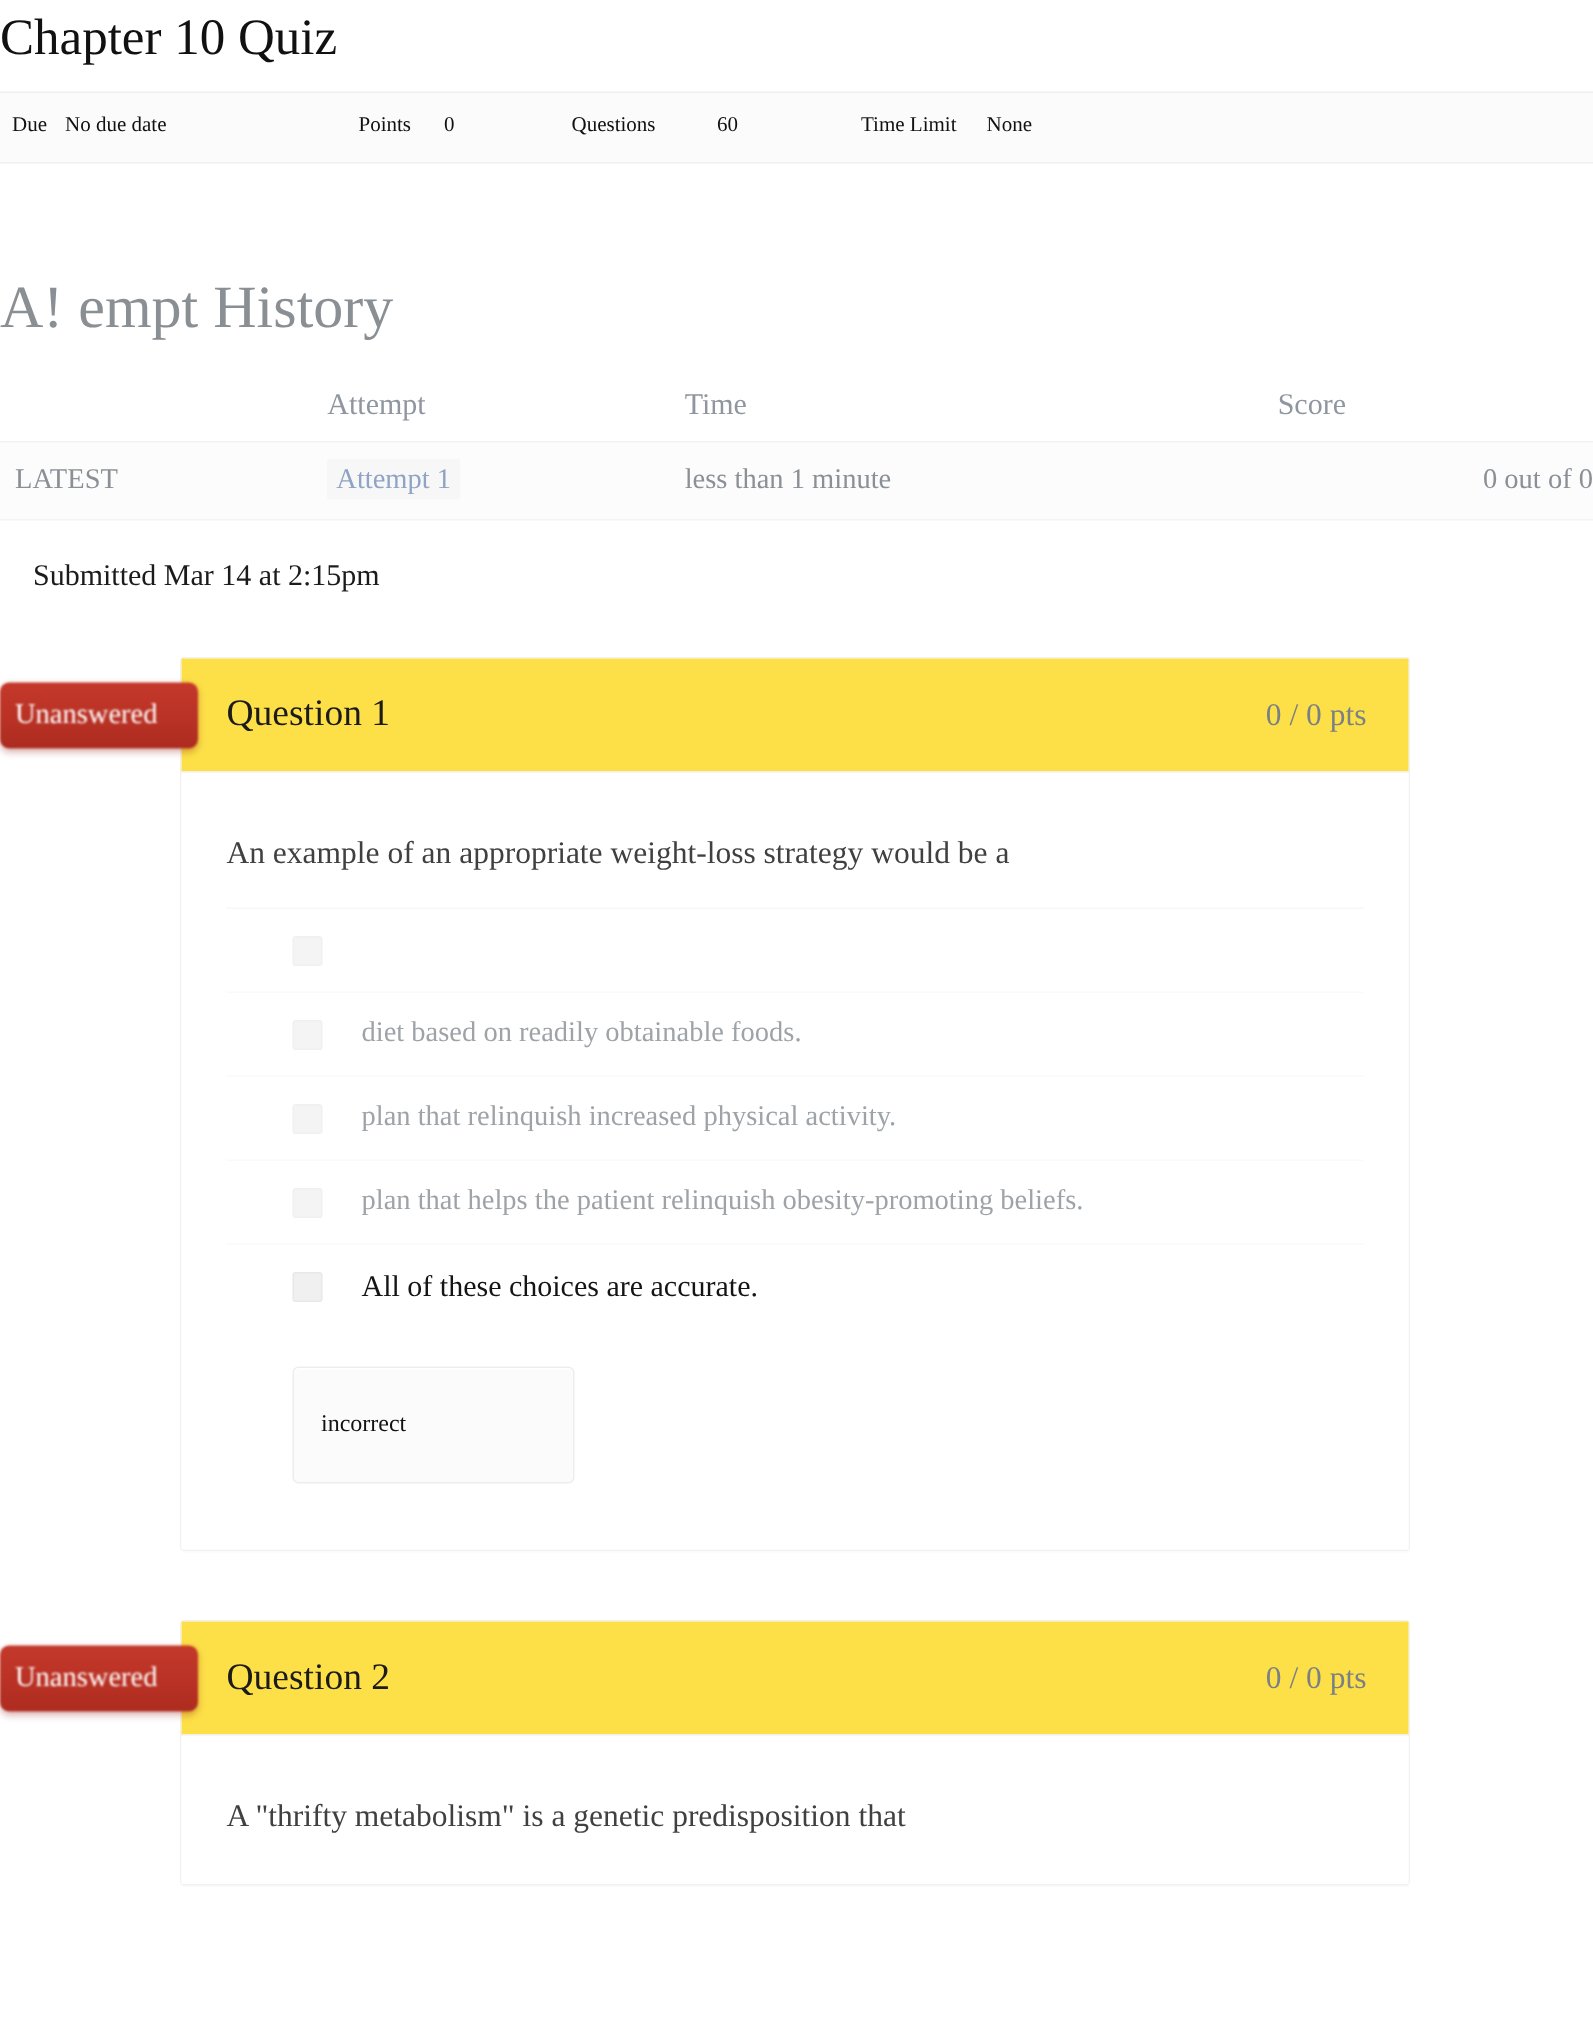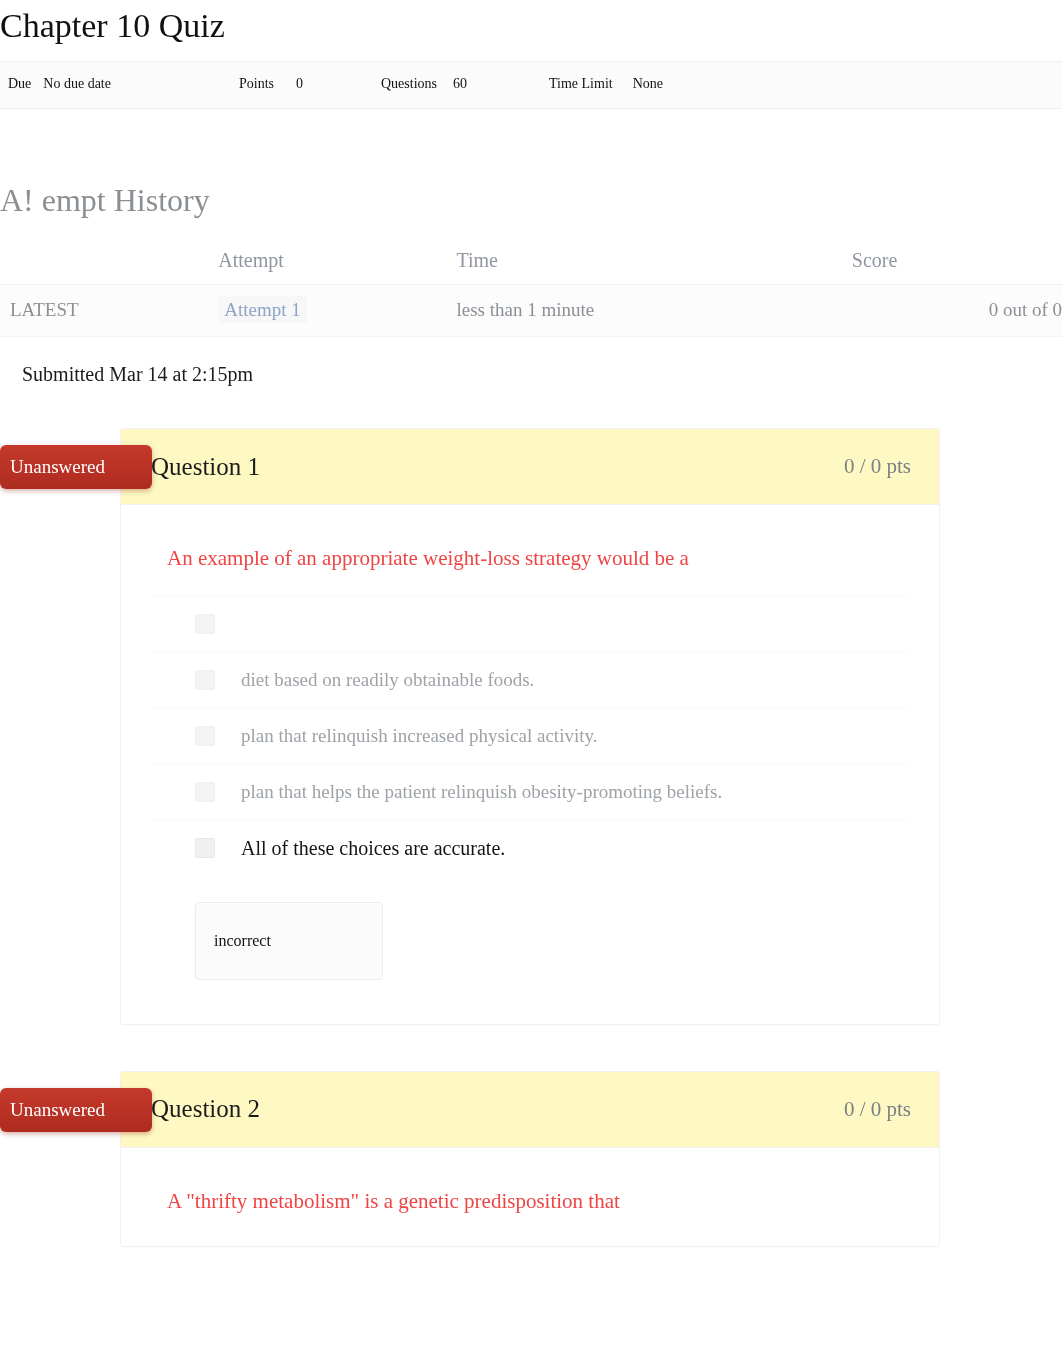--- a/index.html
+++ b/index.html
@@ -40,27 +40,27 @@
     color: #111;
   }
   .meta-group { display: flex; align-items: baseline; }
   .meta-label { color: #111; }
   .meta-value { color: #111; }
   .mg-due    { margin-left: 8px; }
   .mg-due .meta-value { margin-left: 12px; }
   .mg-points { margin-left: 128px; }
   .mg-points .meta-value { margin-left: 22px; }
   .mg-questions { margin-left: 78px; }
-  .mg-questions .meta-value { margin-left: 16px; }
+  .mg-questions .meta-value { margin-left: 41px; }
   .mg-timelimit { margin-left: 82px; }
   .mg-timelimit .meta-value { margin-left: 20px; }
 
   
   .attempt-history-heading {
-    font-size: 32px;
+    font-size: 40px;
     font-weight: normal;
     color: #8a8f94;
     margin: 0;
     padding: 72px 0 0 0;
     line-height: 1.2;
   }
   .attempts-table {
     width: 100%;
     border-collapse: collapse;
     margin-top: 30px;
@@ -109,21 +109,21 @@
   .q1-wrap { margin-top: 42px; }
   .q2-wrap { margin-top: 46px; }
 
   .question-box {
     border: 1px solid #f1f1f1;
     border-radius: 3px;
     background: #ffffff;
     box-shadow: 0 1px 1px rgba(0,0,0,0.02);
   }
   .question-header {
-    background: #fef9c3;
+    background: #fde047;
     border-bottom: 1px solid #f0f0f0;
     height: 76px;
     display: flex;
     align-items: center;
     justify-content: space-between;
     padding: 0 28px 0 30px;
   }
   .question-name {
     font-size: 25px;
     color: #1b1b1b;
@@ -132,23 +132,23 @@
   .question-pts {
     font-size: 21px;
     color: #7b8085;
   }
   .question-body {
     background: #ffffff;
     padding: 38px 30px 10px 30px;
   }
   .question-text {
     font-size: 21px;
-    color: #ef4444;
+    color: #404040;
     line-height: 1.45;
-    margin: 0 0 20px 16px;
+    margin: 0 0 20px 0;
   }
 
   
   .answers { margin: 22px 0 0 0; }
   .answer-row {
     position: relative;
     display: flex;
     align-items: center;
     min-height: 56px;
     padding: 6px 0 6px 0;
@@ -175,21 +175,21 @@
   }
   .answer-row.correct .answer-radio {
     background: #f0f0f0;
     border-color: #e8e8e8;
   }
 
   
   .badge {
     position: absolute;
     left: -120px;
-    width: 152px;
+    width: 132px;
     height: 44px;
     display: flex;
     align-items: center;
     padding-left: 10px;
     font-size: 19px;
     border-radius: 6px;
     overflow: hidden;
     white-space: nowrap;
   }
   .badge-unanswered {

